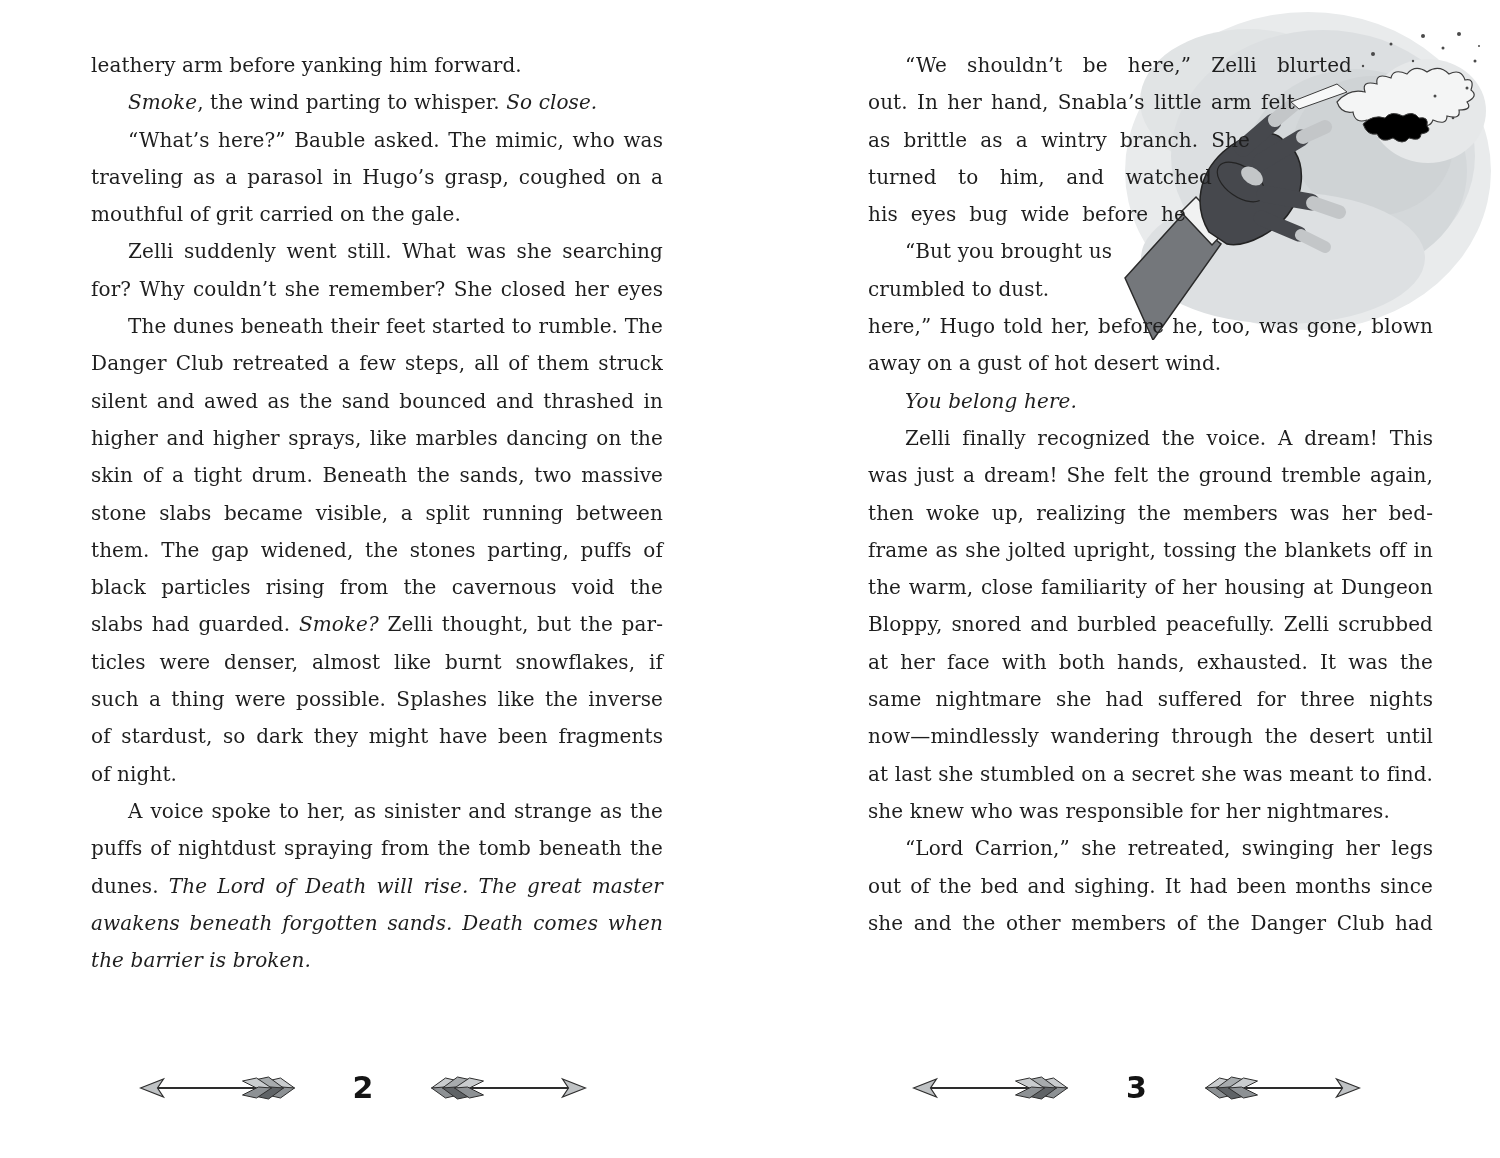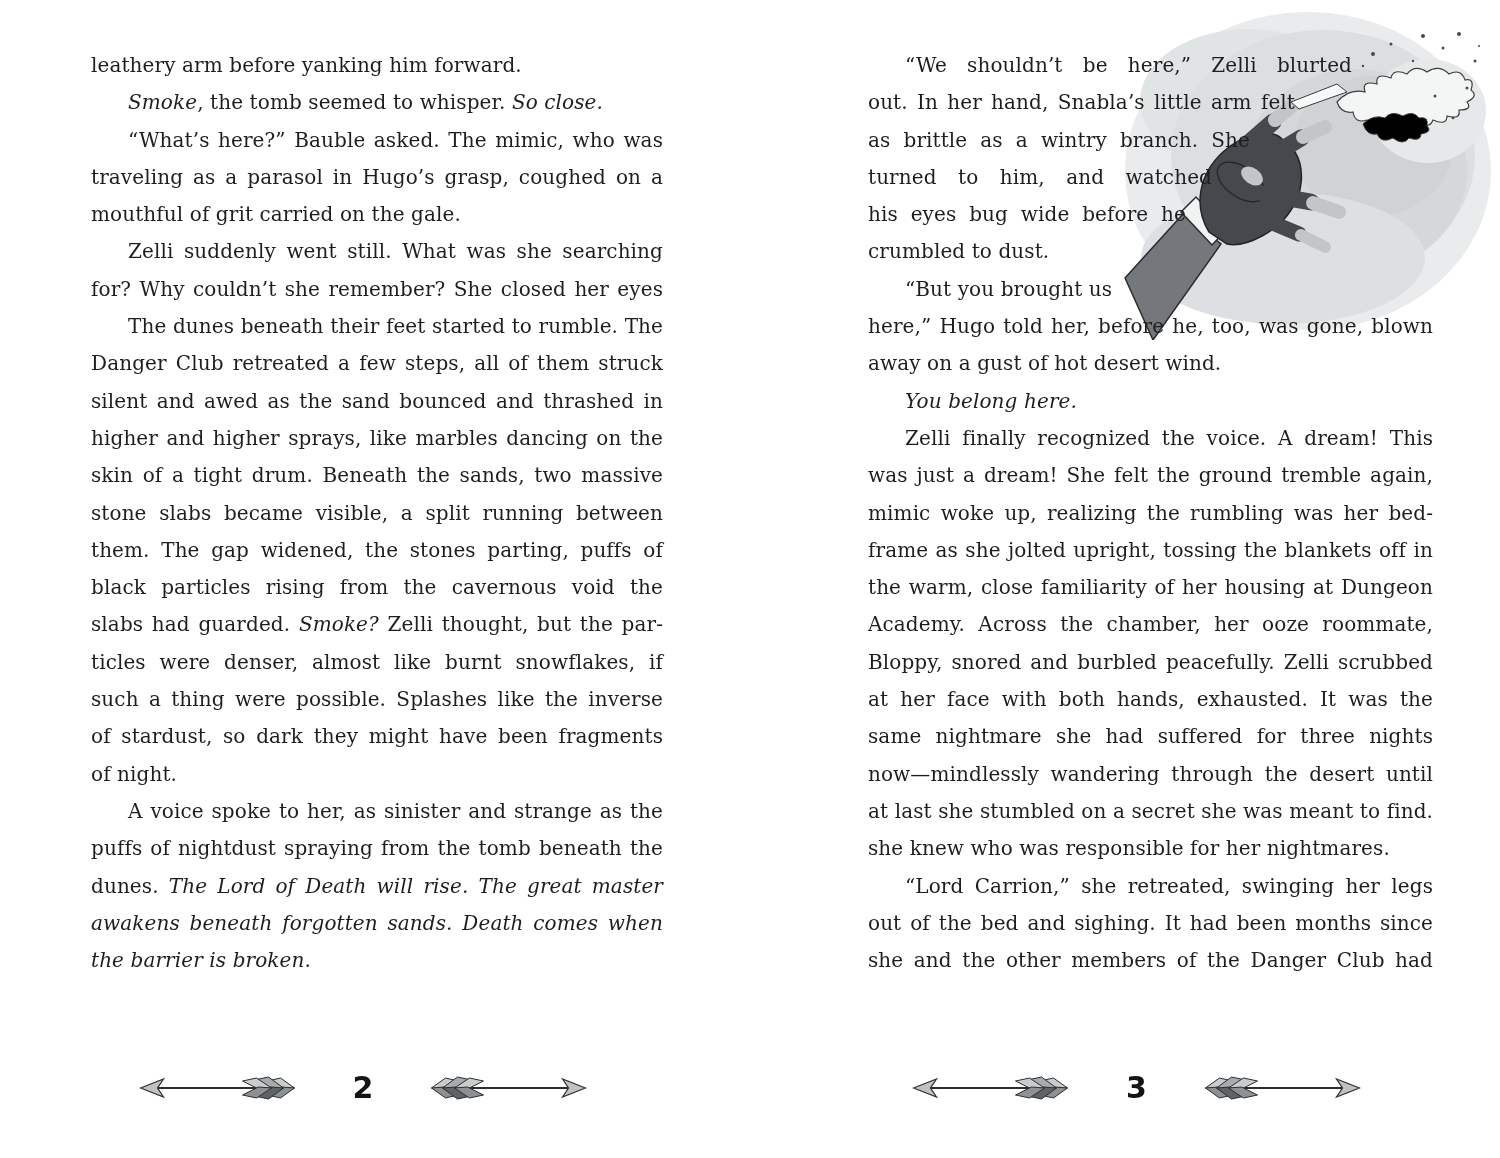--- a/index.html
+++ b/index.html
@@ -55,21 +55,21 @@
       <path d="M25,13 L40,23 L54,20 L38,12 Z" fill="#8d9194" stroke="#2d2d2d" stroke-width="1"></path>
 
       <path d="M156,13 L133,4 L139,13 L133,22 Z" fill="#bfc2c4" stroke="#2d2d2d" stroke-width="1.2"></path>
     </symbol>
   </defs>
 </svg>
 
 <div class="page" id="page-left">
   <div class="lines">
       <div class="line"><span>leathery arm before yanking him forward.</span></div>
-      <div class="line ind"><span class="it">Smoke</span><span>, the tomb seemed to whisper. </span><span class="it">So close.</span></div>
+      <div class="line ind"><span class="it">Smoke</span><span>, the wind parting to whisper. </span><span class="it">So close.</span></div>
       <div class="line j ind"><span>“What’s here?” Bauble asked. The mimic, who was</span></div>
       <div class="line j"><span>traveling as a parasol in Hugo’s grasp, coughed on a</span></div>
       <div class="line"><span>mouthful of grit carried on the gale.</span></div>
       <div class="line j ind"><span>Zelli suddenly went still. What was she searching</span></div>
       <div class="line j"><span>for? Why couldn’t she remember? She closed her eyes</span></div>
       <div class="line j ind"><span>The dunes beneath their feet started to rumble. The</span></div>
       <div class="line j"><span>Danger Club retreated a few steps, all of them struck</span></div>
       <div class="line j"><span>silent and awed as the sand bounced and thrashed in</span></div>
       <div class="line j"><span>higher and higher sprays, like marbles dancing on the</span></div>
       <div class="line j"><span>skin of a tight drum. Beneath the sands, two massive</span></div>
@@ -138,31 +138,30 @@
           <circle cx="330" cy="112" r="1.3"></circle>
       </g>
     </g>
   </svg>
   <div class="lines">
       <div class="line j ind" style="width: 484px;"><span>“We shouldn’t be here,” Zelli blurted</span></div>
       <div class="line j" style="width: 427px;"><span>out. In her hand, Snabla’s little arm felt</span></div>
       <div class="line j" style="width: 382px;"><span>as brittle as a wintry branch. She</span></div>
       <div class="line j" style="width: 344px;"><span>turned to him, and watched</span></div>
       <div class="line j" style="width: 318px;"><span>his eyes bug wide before he</span></div>
+      <div class="line ind"><span>“But you brought us</span></div>
       <div class="line"><span>crumbled to dust.</span></div>
-      <div class="line ind"><span>“But you brought us</span></div>
       <div class="line j"><span>here,” Hugo told her, before he, too, was gone, blown</span></div>
       <div class="line"><span>away on a gust of hot desert wind.</span></div>
       <div class="line ind"><span class="it">You belong here.</span></div>
       <div class="line j ind"><span>Zelli finally recognized the voice. A dream! This</span></div>
       <div class="line j"><span>was just a dream! She felt the ground tremble again,</span></div>
-      <div class="line j"><span>mimic woke up, realizing the rumbling was her bed-</span></div>
+      <div class="line j"><span>then woke up, realizing the members was her bed-</span></div>
       <div class="line j"><span>frame as she jolted upright, tossing the blankets off in</span></div>
       <div class="line j"><span>the warm, close familiarity of her housing at Dungeon</span></div>
-      <div class="line j"><span>Academy. Across the chamber, her ooze roommate,</span></div>
       <div class="line j"><span>Bloppy, snored and burbled peacefully. Zelli scrubbed</span></div>
       <div class="line j"><span>at her face with both hands, exhausted. It was the</span></div>
       <div class="line j"><span>same nightmare she had suffered for three nights</span></div>
       <div class="line j"><span>now—mindlessly wandering through the desert until</span></div>
       <div class="line j"><span>at last she stumbled on a secret she was meant to find.</span></div>
       <div class="line"><span>she knew who was responsible for her nightmares.</span></div>
       <div class="line j ind"><span>“Lord Carrion,” she retreated, swinging her legs</span></div>
       <div class="line j"><span>out of the bed and sighing. It had been months since</span></div>
       <div class="line j"><span>she and the other members of the Danger Club had</span></div>
     </div>

